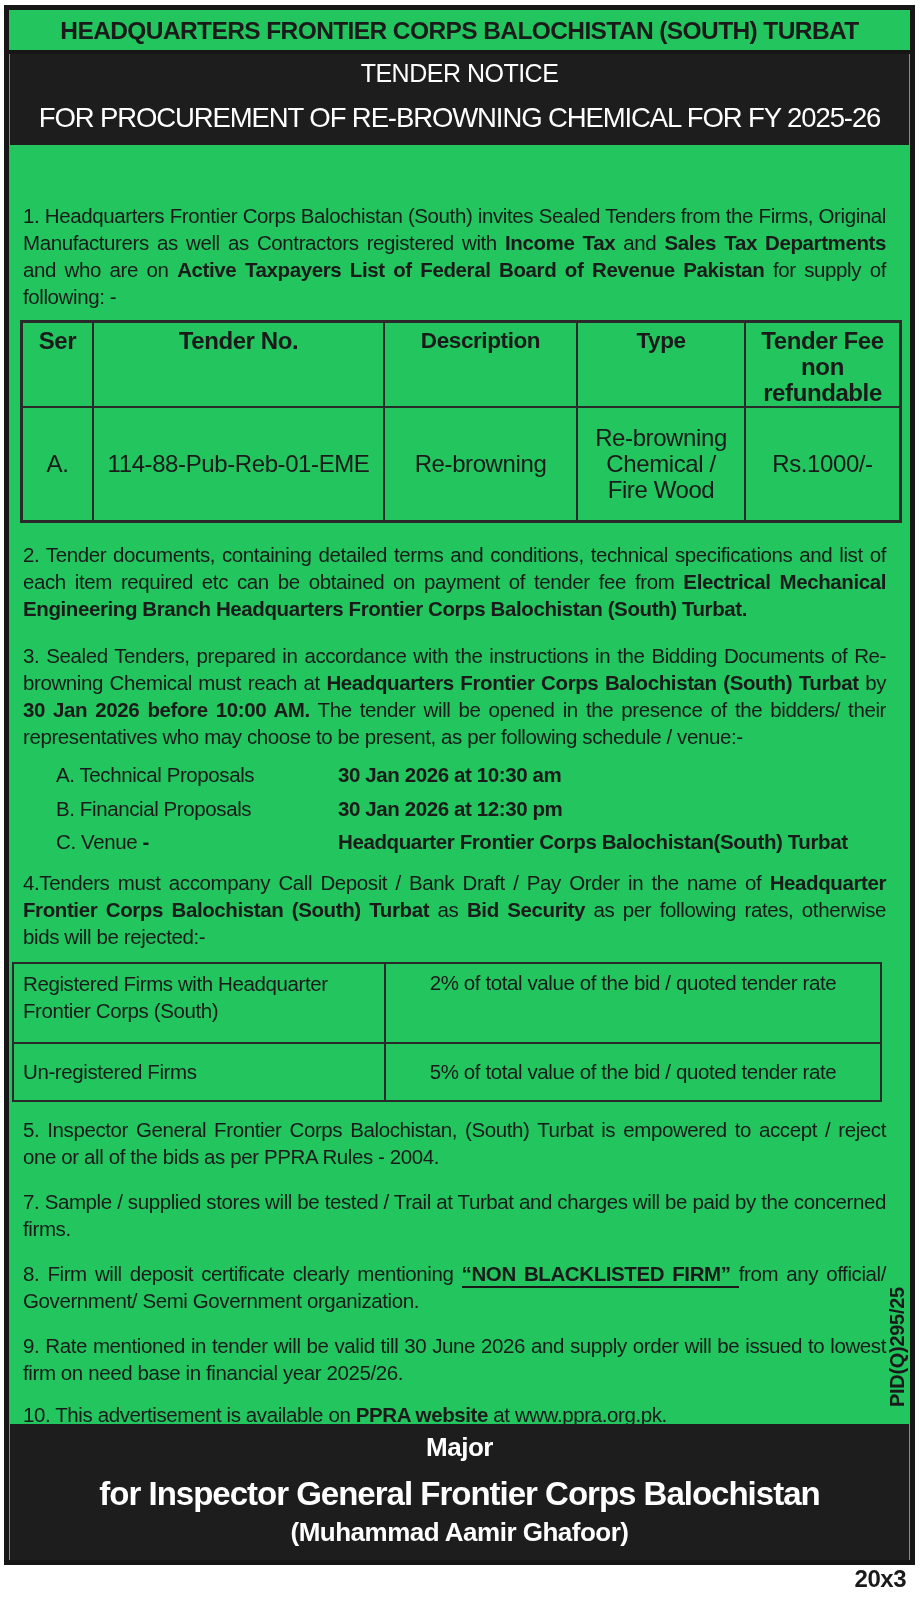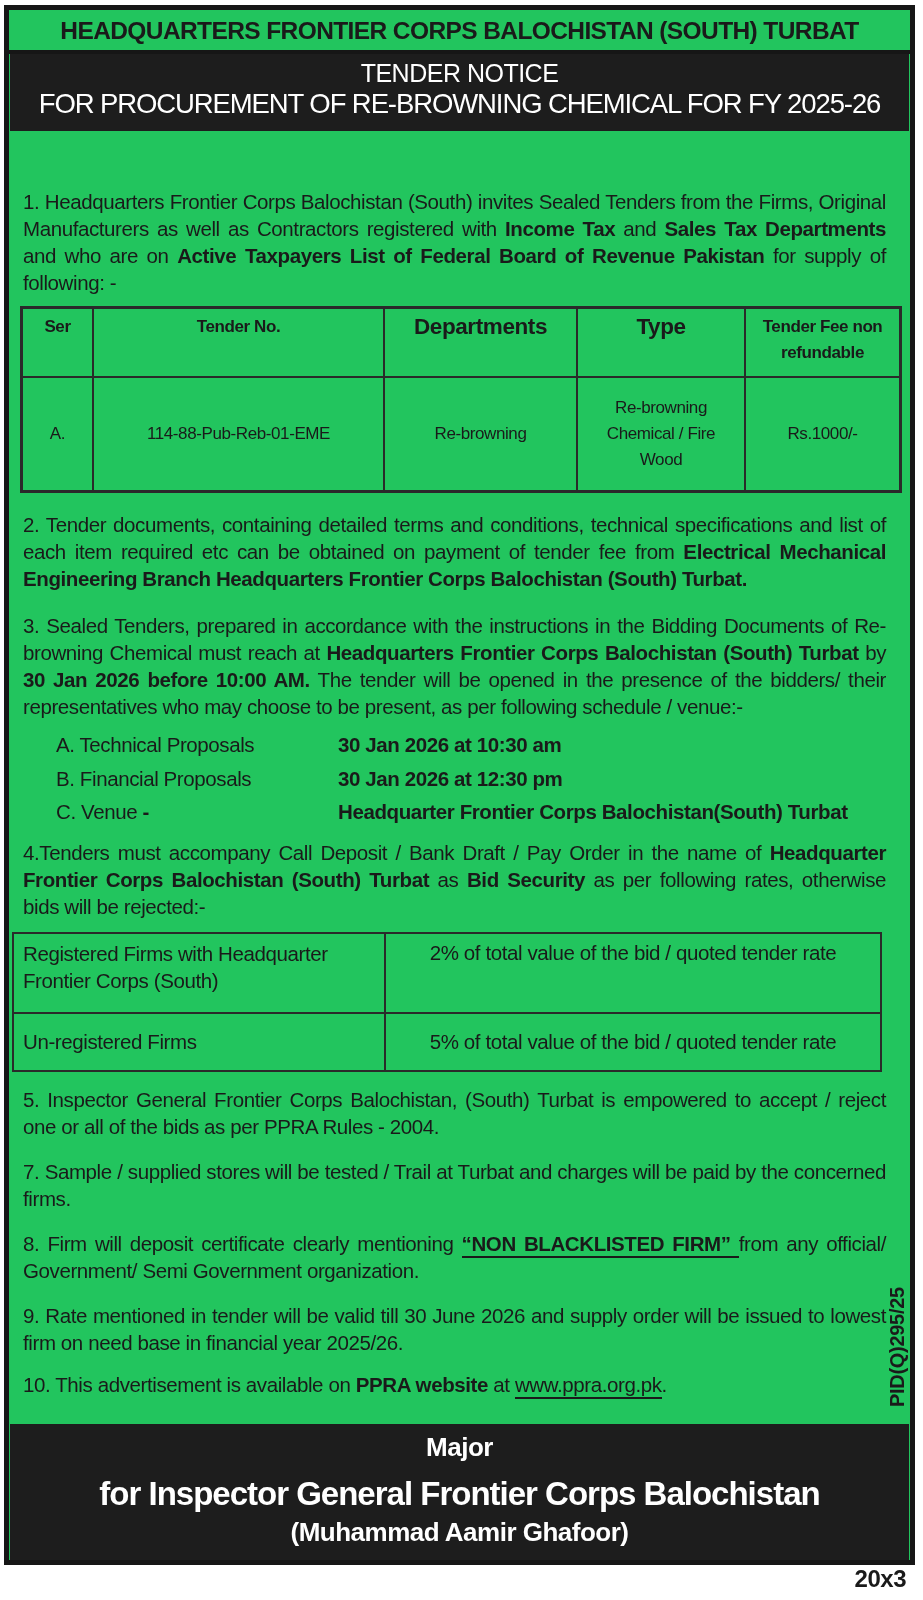--- a/index.html
+++ b/index.html
@@ -18,35 +18,35 @@
   .hdr-box{
     border-bottom:4px solid #161616;
     text-align:center;padding:7px 4px 5px 4px;
     font-weight:bold;font-size:24.5px;letter-spacing:-0.6px;white-space:nowrap;
   }
   .band{
     background:#1d1d1d;color:#ffffff;text-align:center;
     padding:5px 0 11px 0;margin:0 1px;
   }
   .notice1{font-size:25px;letter-spacing:-0.5px;}
-  .notice2{font-size:27.5px;letter-spacing:-1.1px;margin-top:0;white-space:nowrap;}
+  .notice2{font-size:27.5px;letter-spacing:-1.1px;margin-top:14px;white-space:nowrap;}
   
   .bodycol{flex:1 1 auto;overflow:hidden;padding:0 24px 0 14px;box-sizing:border-box;margin-top:40px;}
   .para{
     margin:16px 0 0 0;font-size:20.5px;line-height:27px;letter-spacing:-0.4px;
     text-align:justify;
   }
   .para.first{margin-top:17px;}
   .para.oneline{text-align:left;}
   .b{font-weight:bold;}
   .u{border-bottom:2.5px solid #1a1a1a;padding-bottom:1px;}
   
   table{border-collapse:collapse;table-layout:fixed;}
   .t1{width:882px;margin:10px 0 0 -3px;border:3px solid #2a2a2a;}
-  .t1 th,.t1 td{border:2px solid #2a2a2a;font-size:17px;letter-spacing:-0.4px;overflow:hidden;}
+  .t1 th,.t1 td{border:2px solid #2a2a2a;font-size:24px;letter-spacing:-0.4px;overflow:hidden;}
   .t1 th{font-weight:bold;vertical-align:top;padding:5px 3px 0 3px;text-align:center;height:62px;line-height:26px;}
   .t1 td{vertical-align:middle;text-align:center;height:108px;line-height:26px;padding:2px 6px;}
   .c-ser{width:63px;}.c-no{width:283px;}.c-desc{width:185px;}.c-type{width:160px;}
   .t1 .hd-big{font-size:22.5px;}
   
   .t2{width:870px;margin:12px 0 0 -11px;border:2.5px solid #2a2a2a;}
   .t2 td{border:2px solid #2a2a2a;font-size:20.5px;letter-spacing:-0.4px;line-height:27px;}
   .t2 .lcell{width:357px;padding:6px 4px 6px 9px;vertical-align:top;}
   .t2 .rcell{text-align:center;vertical-align:top;padding:5px 8px;}
   .t2 tr.r1 td{height:66px;}
@@ -92,21 +92,21 @@
 
     <div class="bodycol">
 
       <p class="para first"><span>1. Headquarters Frontier Corps Balochistan (South) invites Sealed Tenders from the Firms, Original Manufacturers as well as Contractors registered with </span><span class="b">Income Tax</span><span> and </span><span class="b">Sales Tax Departments</span><span> and who are on </span><span class="b">Active Taxpayers List of Federal Board of Revenue Pakistan</span><span> for supply of following: -</span></p>
 
       <table class="t1">
         <thead>
           <tr>
             <th class="c-ser">Ser</th>
             <th class="c-no">Tender No.</th>
-            <th class="c-desc hd-big">Departments</th>
+            <th class="c-desc hd-big">Description</th>
             <th class="c-type hd-big">Type</th>
             <th>Tender Fee non refundable</th>
           </tr>
         </thead>
         <tbody>
           <tr>
             <td>A.</td>
             <td>114-88-Pub-Reb-01-EME</td>
             <td>Re-browning</td>
             <td>Re-browning Chemical / Fire Wood</td>

